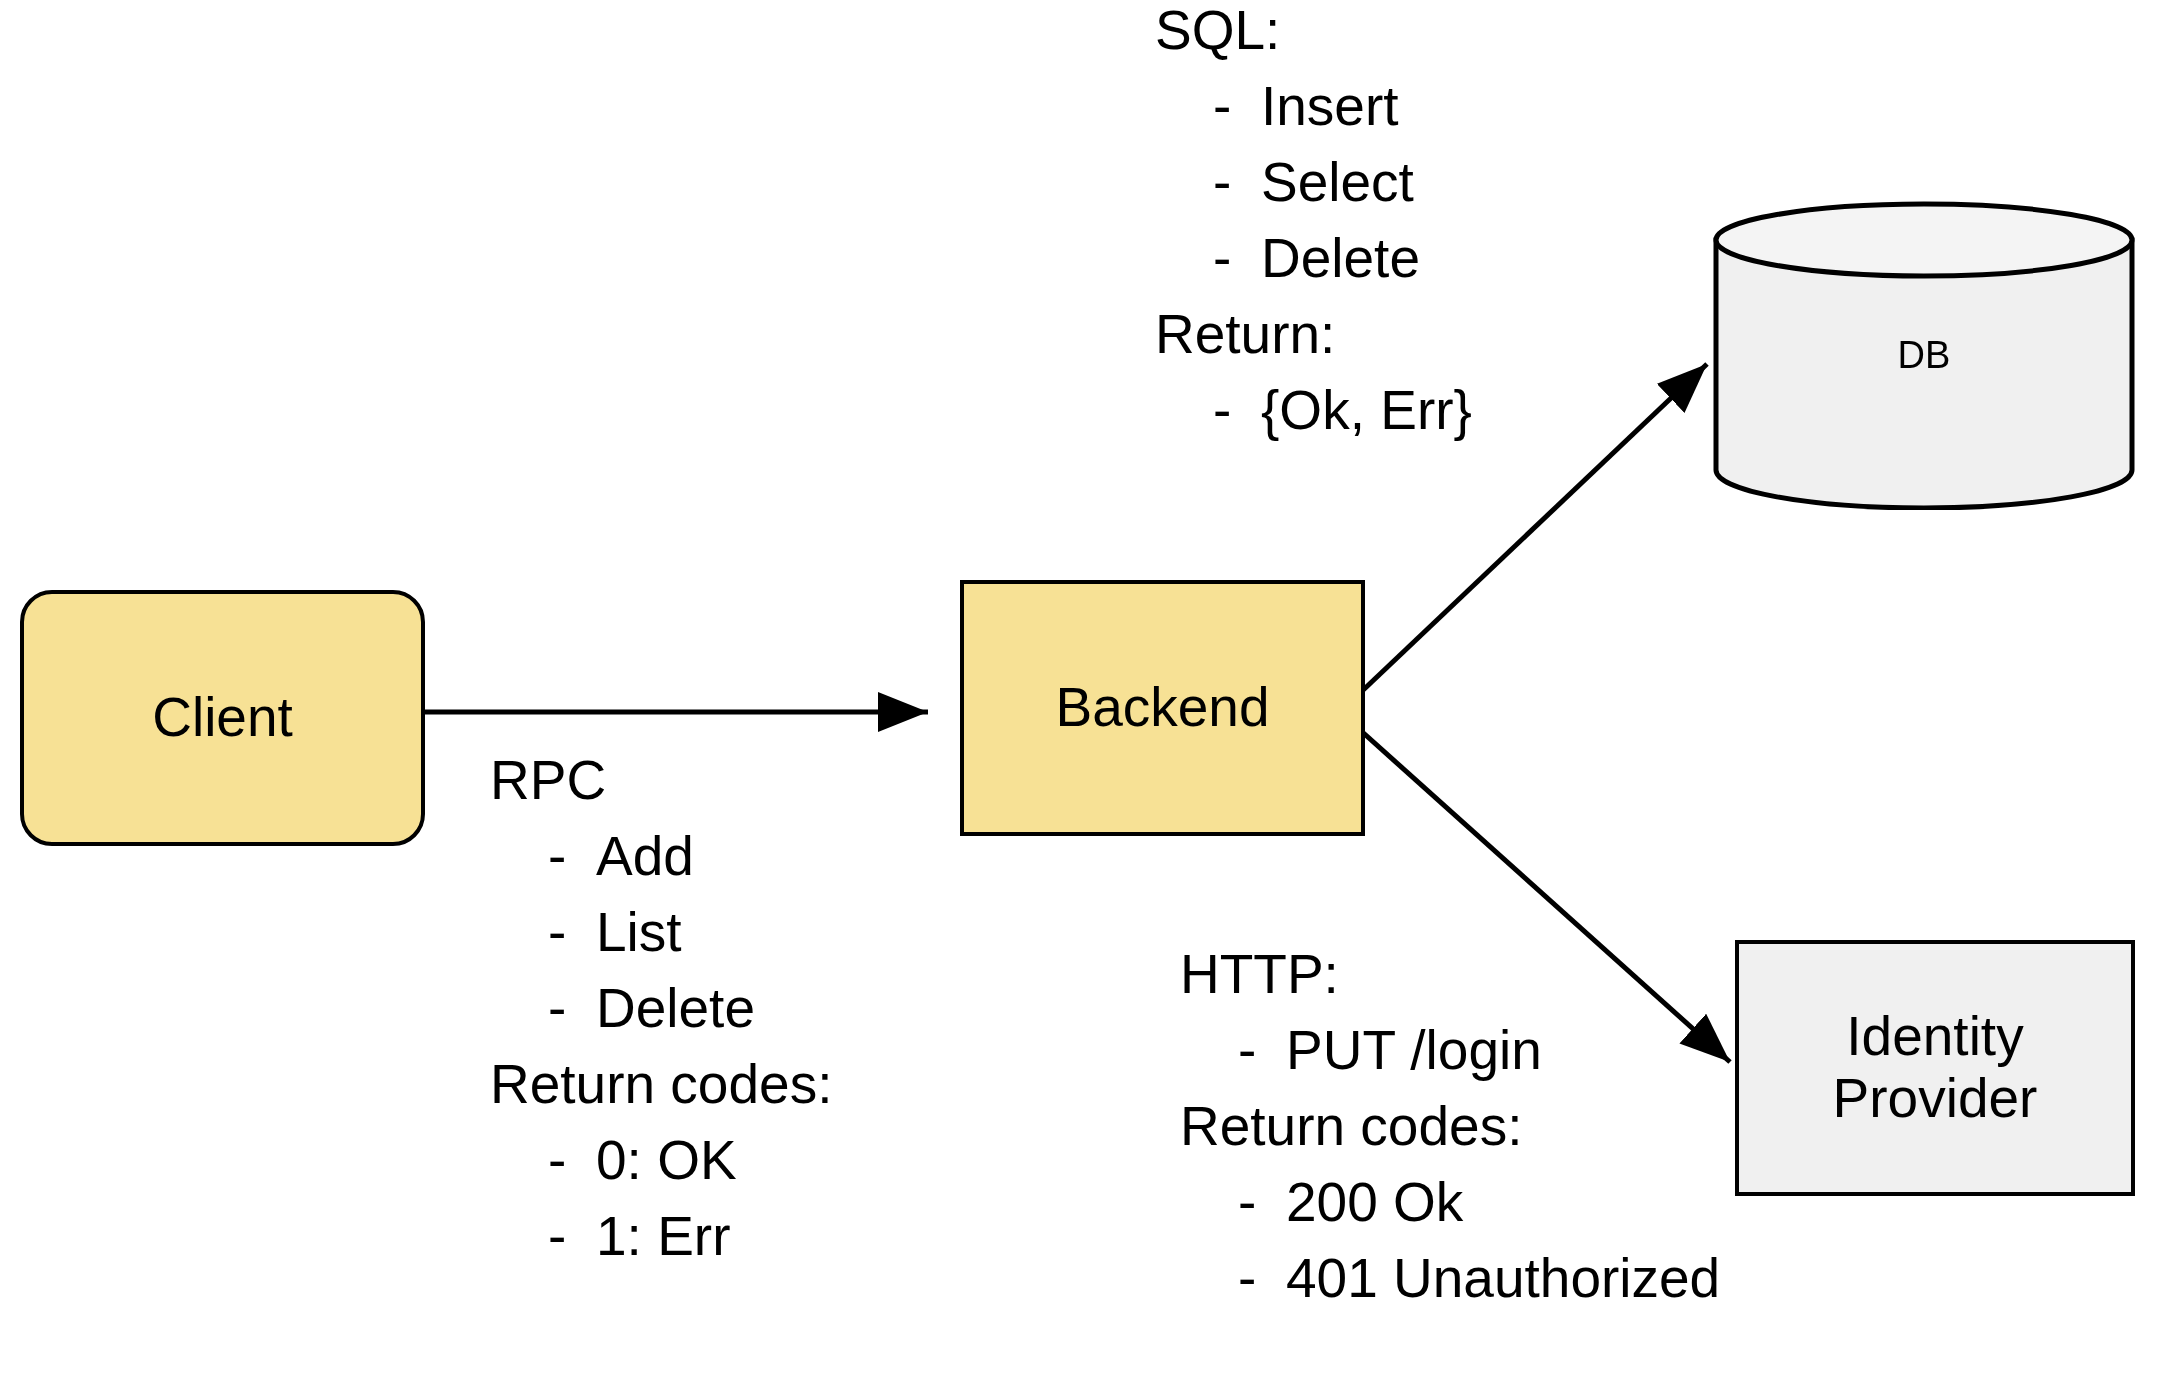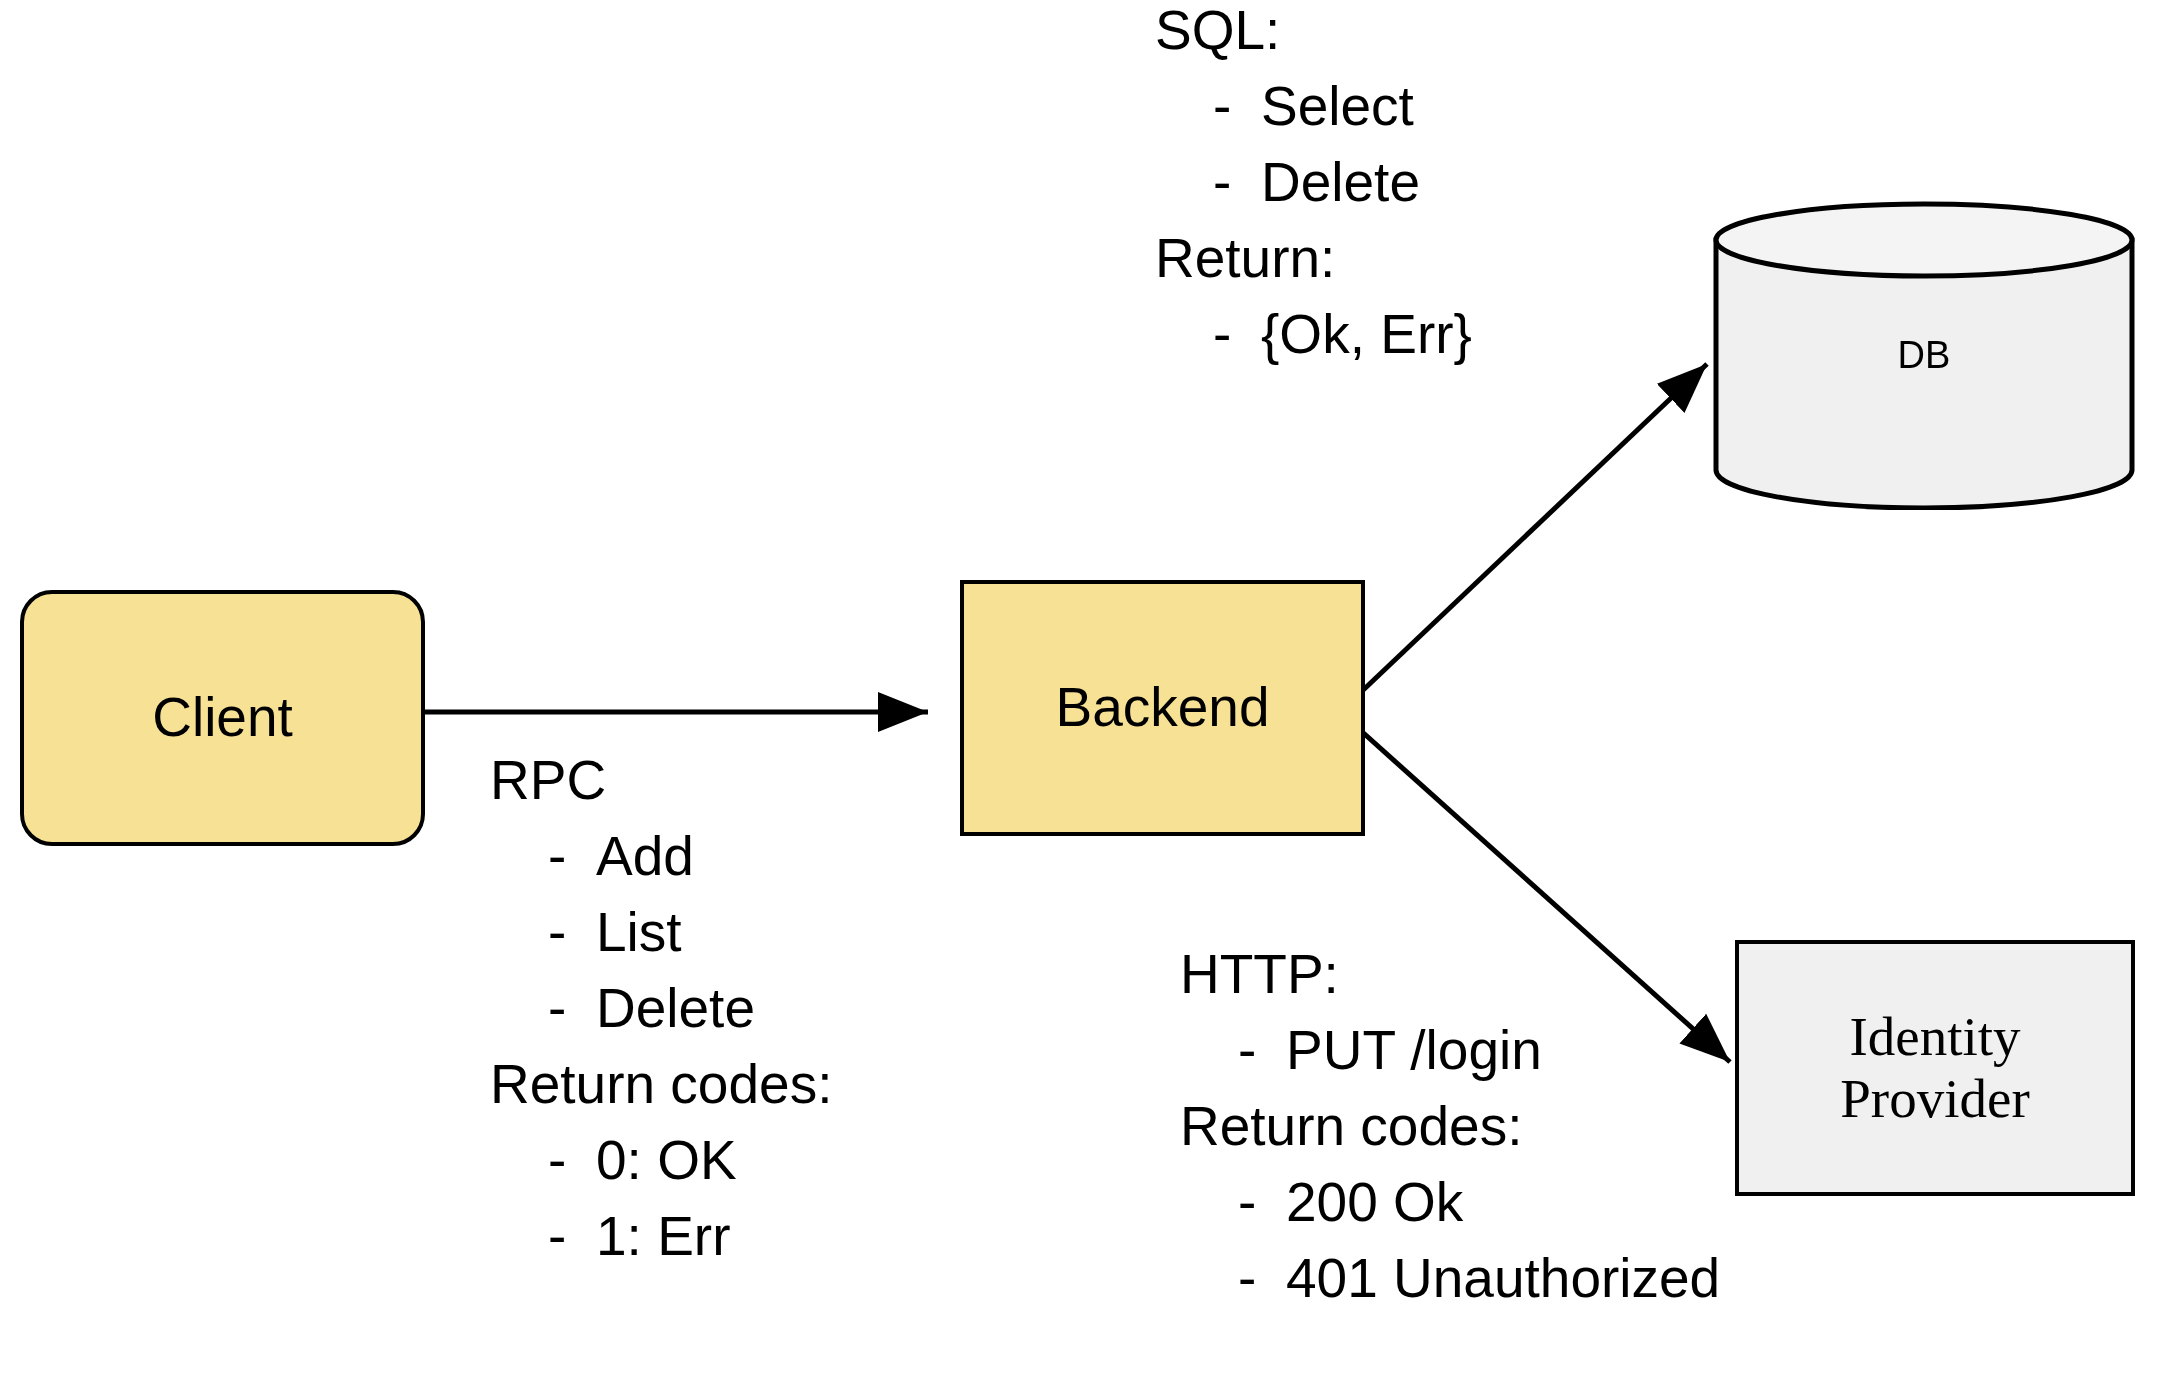--- a/index.html
+++ b/index.html
@@ -36,21 +36,21 @@
     justify-content: center;
     text-align: center;
     line-height: 1.12;
     font-size: 55px;
     color: #000000;
   }
   .node-rect {
     border: 4px solid #000000;
   }
   .fill-yellow { background: #f7e195; }
-  .fill-gray   { background: #f0f0f0; font-family: Liberation Serif, serif; }
+  .fill-gray   { background: #f0f0f0; }
 
   #node-client {
     left: 20px; top: 590px; width: 405px; height: 256px; border-radius: 32px;
   }
   #node-backend {
     left: 960px; top: 580px; width: 405px; height: 256px;
   }
   #node-idp {
     left: 1735px; top: 940px; width: 400px; height: 256px;
   }
@@ -130,20 +130,23 @@
   <div class="node node-rect fill-gray" id="node-idp">
     <span>
       <span>Identity</span><br>
       <span>Provider</span>
     </span>
   </div>
 
   <div class="annot" id="annot-sql">
     <span class="hdr">SQL:</span>
     <span class="row">
+      <span class="dash">-</span><span class="txt">Insert</span>
+    </span>
+    <span class="row">
       <span class="dash">-</span><span class="txt">Select</span>
     </span>
     <span class="row">
       <span class="dash">-</span><span class="txt">Delete</span>
     </span>
     <span class="hdr">Return:</span>
     <span class="row">
       <span class="dash">-</span><span class="txt">{Ok, Err}</span>
     </span>
   </div>

